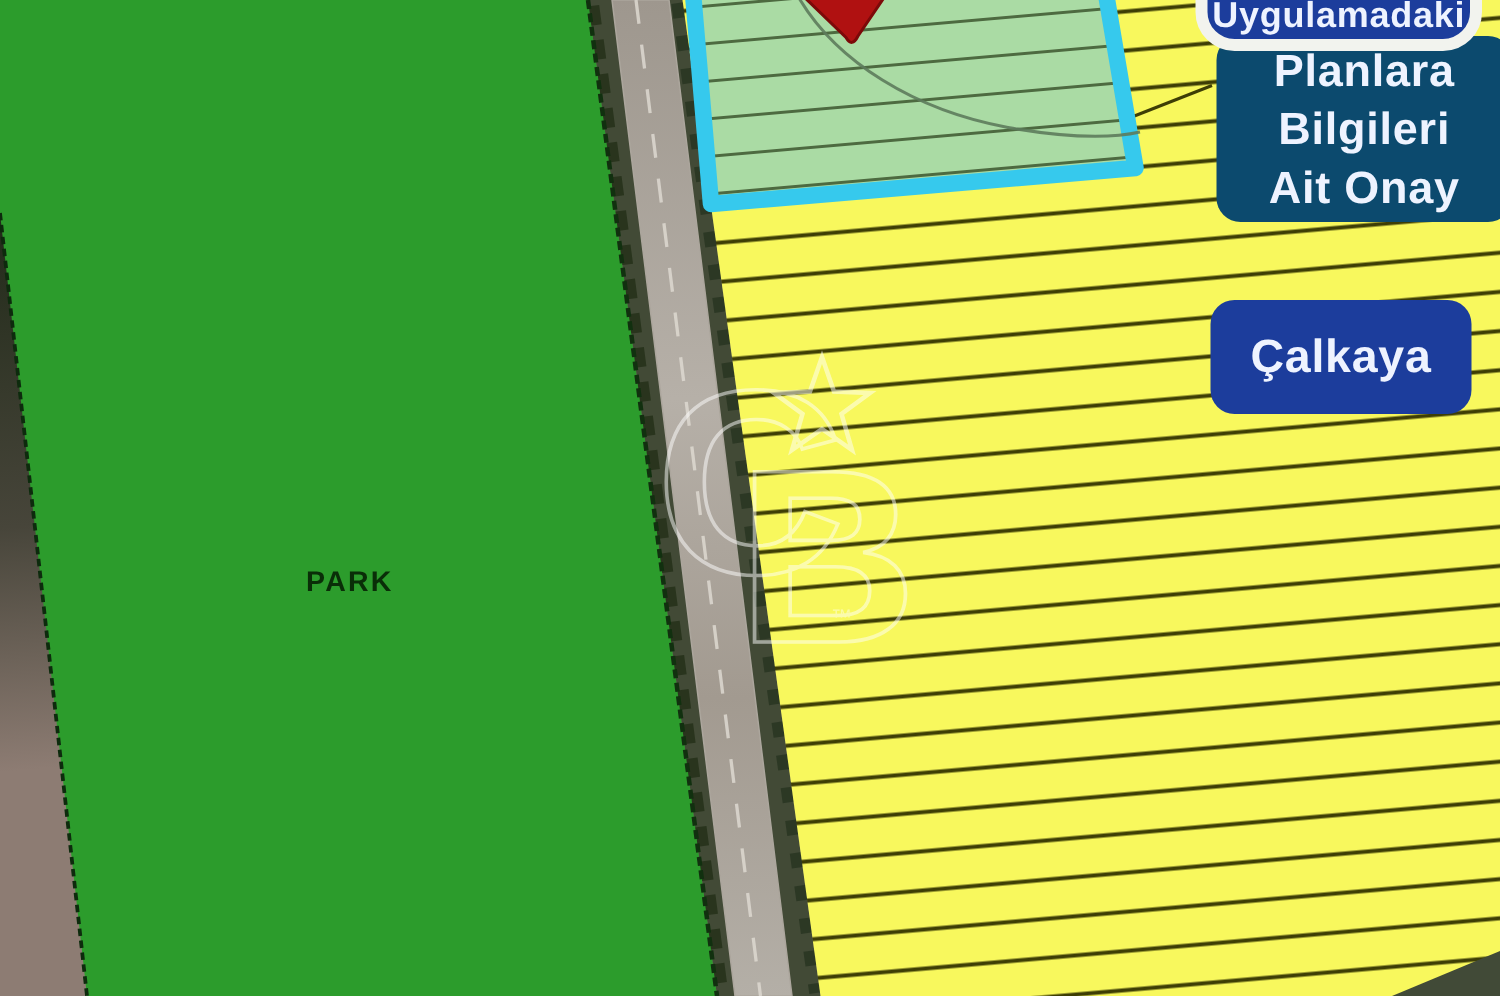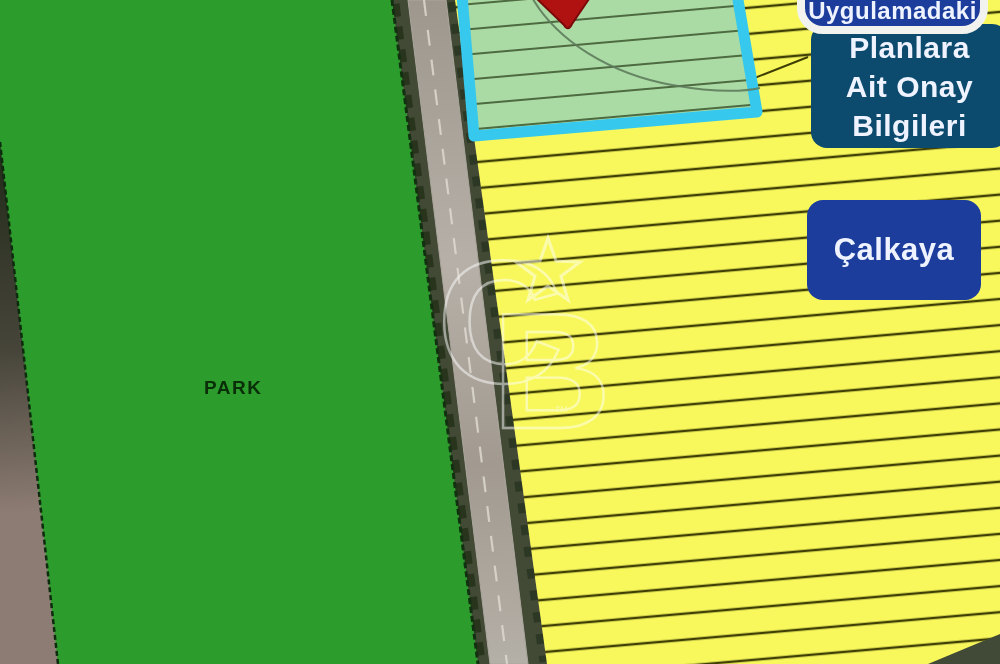--- a/index.html
+++ b/index.html
@@ -8,21 +8,21 @@
   .stage svg{position:absolute;inset:0;display:block;}
   .badge{position:absolute;display:flex;align-items:center;justify-content:center;
          flex-direction:column;text-align:center;color:#eef3ff;font-weight:700;
          letter-spacing:.5px;box-sizing:border-box;}
   .badge-top{left:797px;top:-76px;width:191px;height:110px;border:8px solid #f2f3ee;
          border-radius:26px;background:#1c3d9c;z-index:3;
          align-items:center;justify-content:flex-end;padding-bottom:3px;
          font-size:24px;line-height:1;white-space:nowrap;}
   .badge-onay{left:811px;top:24px;width:197px;height:124px;border-radius:16px;
          background:#0c4a6e;z-index:2;font-size:30px;line-height:39px;}
-  .badge-eimar{left:807px;top:200px;width:174px;height:100px;border-radius:16px;
+  .badge-eimar{left:807px;top:200px;width:174px;height:76px;border-radius:16px;
          background:#1c3d9c;z-index:2;font-size:31px;line-height:40px;}
 </style>
 </head>
 <body>
 
 <div class="stage">
 
   <svg width="1000" height="664" viewBox="0 0 1000 664">
     <defs>
       <pattern id="yellowHatch" patternUnits="userSpaceOnUse" width="40" height="26" patternTransform="rotate(-5)">
@@ -78,21 +78,21 @@
       <text x="554" y="416" font-size="14" opacity="0.9" fill="#ffffff">™</text>
     </g>
   </svg>
 
   <div class="badge badge-top">
     <span>Uygulamadaki</span>
   </div>
 
   <div class="badge badge-onay">
     <span>Planlara</span>
+    <span>Bilgileri</span>
     <span>Ait Onay</span>
-    <span>Bilgileri</span>
   </div>
 
   <div class="badge badge-eimar">
     <span>Çalkaya</span>
   </div>
 
 </div>
 
 </body></html>

